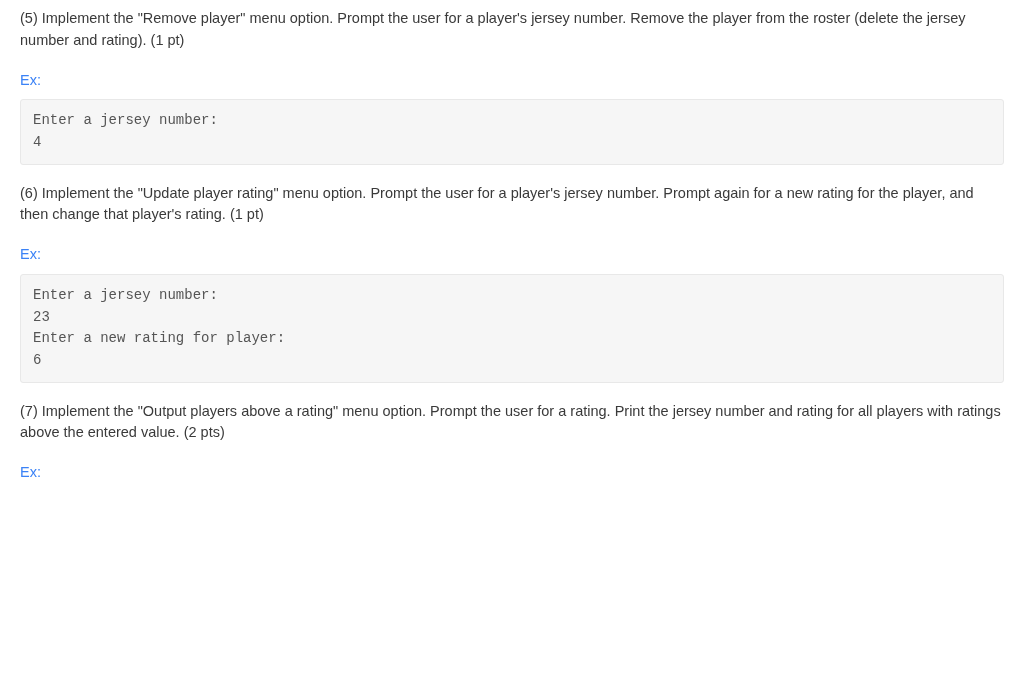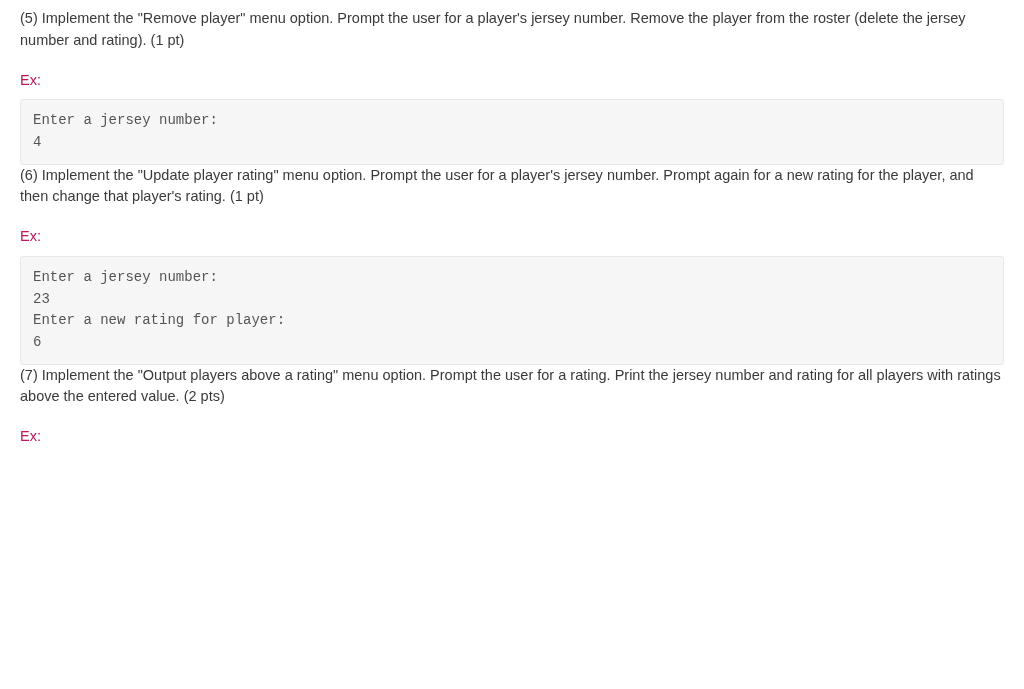--- a/index.html
+++ b/index.html
@@ -14,32 +14,33 @@
       background: #fff;
       padding: 8px 20px 20px 20px;
       line-height: 1.5;
     }
     .paragraph {
       margin-bottom: 18px;
       color: #3a3a3a;
     }
     .ex-label {
       margin-bottom: 8px;
-      color: #be185d;
+      color: #3b82f6;
     }
     .code-block {
       background: #f6f6f6;
       border: 1px solid #e8e8e8;
       border-radius: 3px;
       padding: 10px 12px;
       font-family: "Courier New", Courier, monospace;
       font-size: 14px;
       color: #555;
       white-space: pre;
       line-height: 1.55;
+      margin-bottom: 18px;
     }
   </style>
 </head>
 <body>
 
 <div>
 
   <p class="paragraph">(5) Implement the "Remove player" menu option. Prompt the user for a player's jersey number. Remove the player from the roster (delete the jersey number and rating). (1 pt)</p>
   <p class="ex-label">Ex:</p>
   <div class="code-block">Enter a jersey number:

